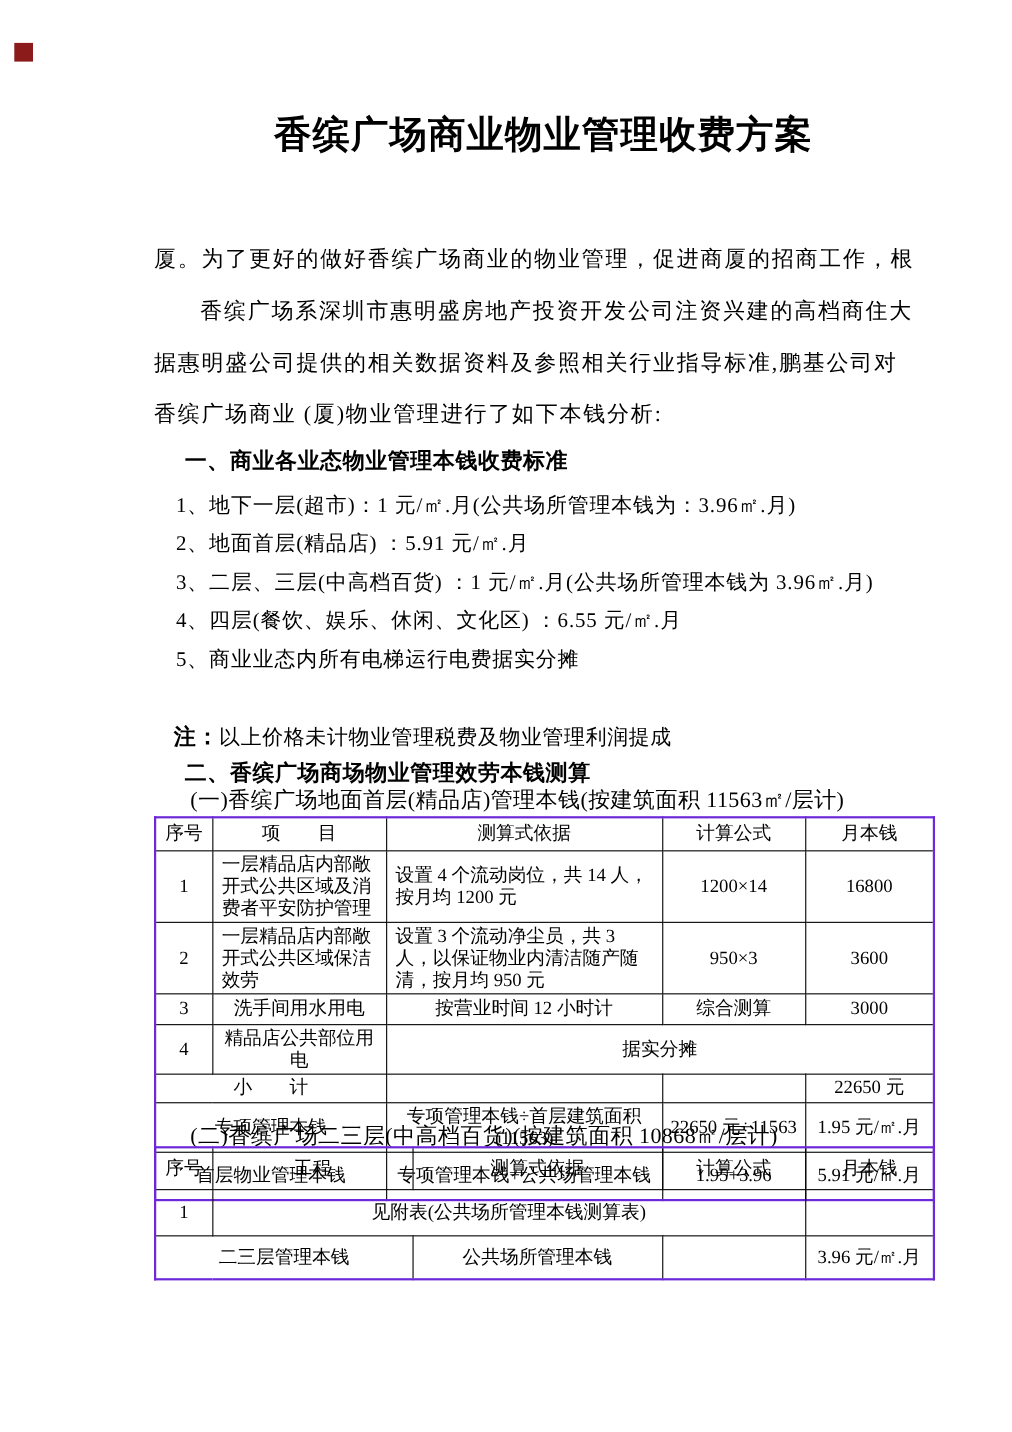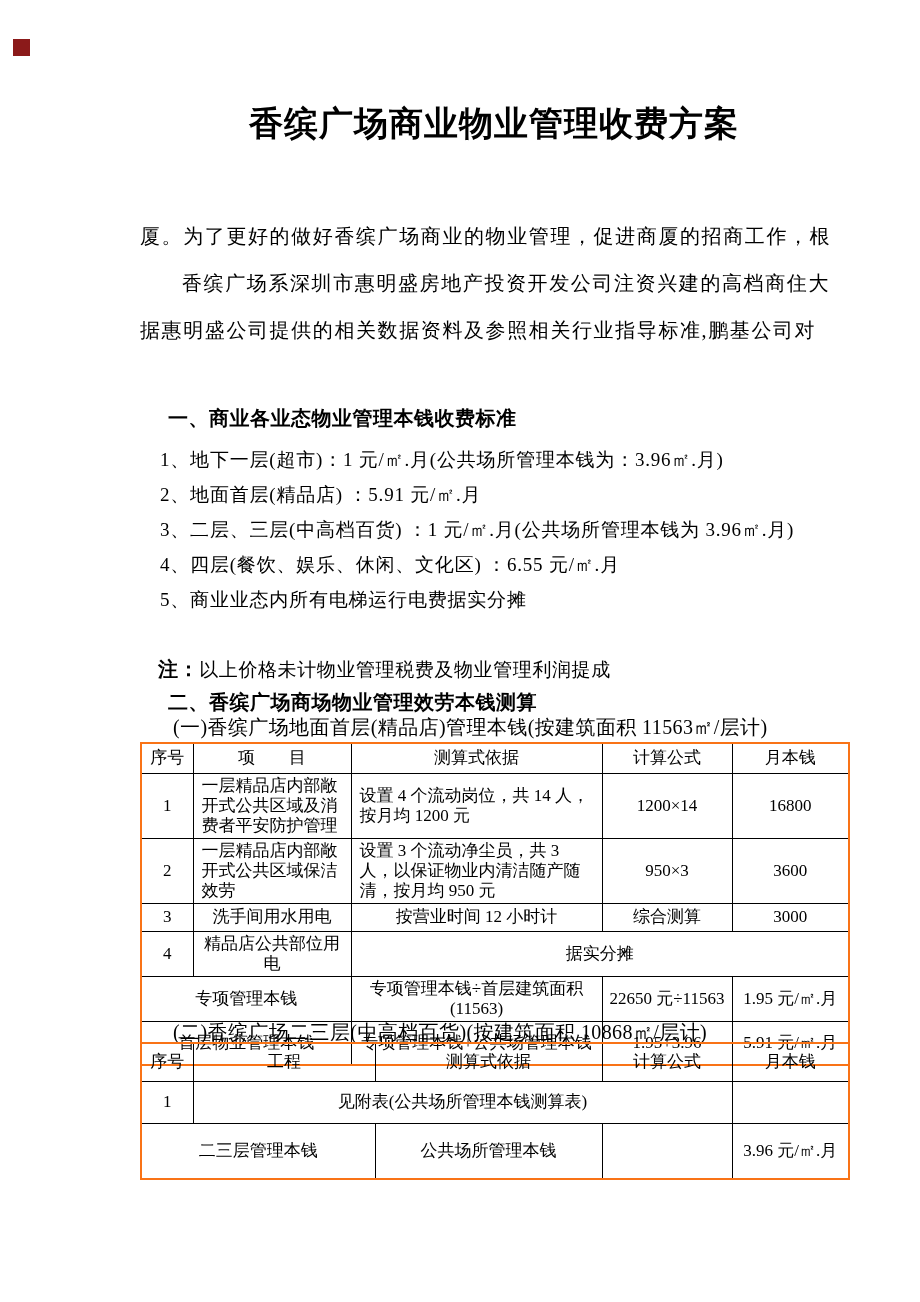--- a/index.html
+++ b/index.html
@@ -38,21 +38,21 @@
 
   .caption { font-size:20px; letter-spacing:0.4px; white-space:nowrap; }
   .cap1 { left:173px; top:714px; }
   .cap2 { left:173px; top:1019px; }
 
   .t1 { left:140px; top:742px; }
   .t2 { left:140px; top:1042px; }
 
   table {
     border-collapse:collapse; table-layout:fixed; width:708px;
-    font-size:17px; line-height:20px; border:2px solid #f97316;
+    font-size:17px; line-height:20px; border:2px solid #6d28d9;
   }
   td {
     border:1px solid #000; text-align:center; vertical-align:middle;
     padding:2px 6px; overflow:hidden;
   }
   td.tl { text-align:left; padding:2px 8px; }
   .col-no   { width:52px; }
   .col-item { width:158px; }
   .col-basis{ width:251px; }
   .col-form { width:130px; }
@@ -64,20 +64,21 @@
 <body>
 
 <div class="abs corner-mark"></div>
 
 <div class="abs doc-title">香缤广场商业物业管理收费方案</div>
 
 <div class="abs intro">
   <div class="line">厦。为了更好的做好香缤广场商业的物业管理，促进商厦的招商工作，根</div>
   <div class="line indent">香缤广场系深圳市惠明盛房地产投资开发公司注资兴建的高档商住大</div>
   <div class="line">据惠明盛公司提供的相关数据资料及参照相关行业指导标准,鹏基公司对</div>
+  <div class="line">香缤广场商业 (厦)物业管理进行了如下本钱分析:</div>
 </div>
 
 <div class="abs sec-heading h1">一、商业各业态物业管理本钱收费标准</div>
 
 <div class="abs fee-items">
   <div class="line">1、地下一层(超市)：1 元/㎡.月(公共场所管理本钱为：3.96㎡.月)</div>
   <div class="line">2、地面首层(精品店) ：5.91 元/㎡.月</div>
   <div class="line">3、二层、三层(中高档百货) ：1 元/㎡.月(公共场所管理本钱为 3.96㎡.月)</div>
   <div class="line">4、四层(餐饮、娱乐、休闲、文化区) ：6.55 元/㎡.月</div>
   <div class="line">5、商业业态内所有电梯运行电费据实分摊</div>
@@ -126,20 +127,26 @@
     <td>洗手间用水用电</td>
     <td>按营业时间 12 小时计</td>
     <td>综合测算</td>
     <td>3000</td>
   </tr>
   <tr style="height:28px">
     <td>4</td>
     <td>精品店公共部位用电</td>
     <td colspan="3">据实分摊</td>
   </tr>
+  <tr style="height:26px">
+    <td colspan="2">小　　计</td>
+    <td></td>
+    <td></td>
+    <td>22650 元</td>
+  </tr>
   <tr style="height:30px">
     <td colspan="2">专项管理本钱</td>
     <td>专项管理本钱÷首层建筑面积(11563)</td>
     <td>22650 元÷11563</td>
     <td>1.95 元/㎡.月</td>
   </tr>
   <tr style="height:44px">
     <td colspan="2">首层物业管理本钱</td>
     <td>专项管理本钱+公共场管理本钱</td>
     <td>1.95+3.96</td>
@@ -164,20 +171,20 @@
     <td>工程</td>
     <td>测算式依据</td>
     <td>计算公式</td>
     <td>月本钱</td>
   </tr>
   <tr style="height:42px">
     <td>1</td>
     <td colspan="3">见附表(公共场所管理本钱测算表)</td>
     <td></td>
   </tr>
-  <tr style="height:56px">
+  <tr style="height:40px">
     <td colspan="2">二三层管理本钱</td>
     <td>公共场所管理本钱</td>
     <td></td>
     <td>3.96 元/㎡.月</td>
   </tr>
 </tbody>
   </table>
 
 </body></html>

